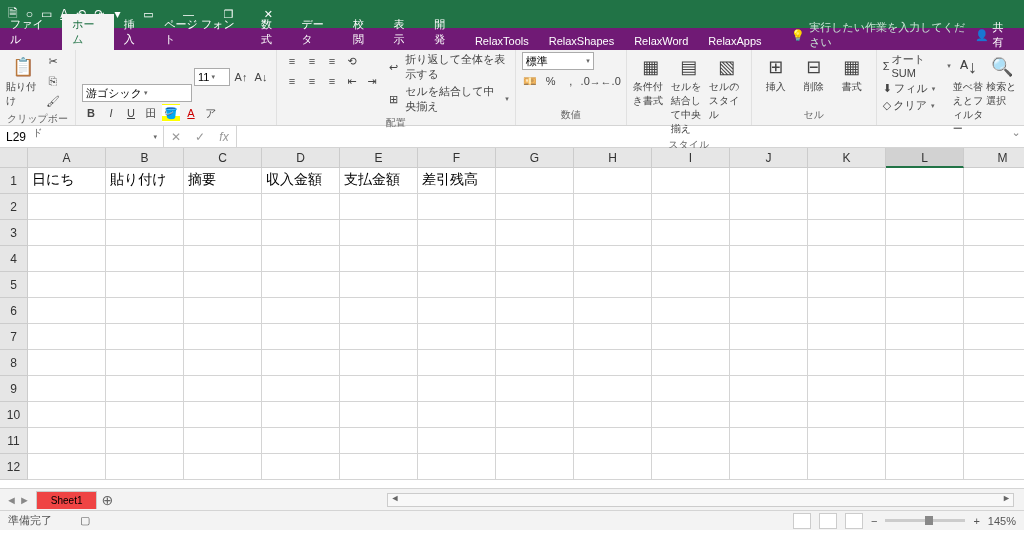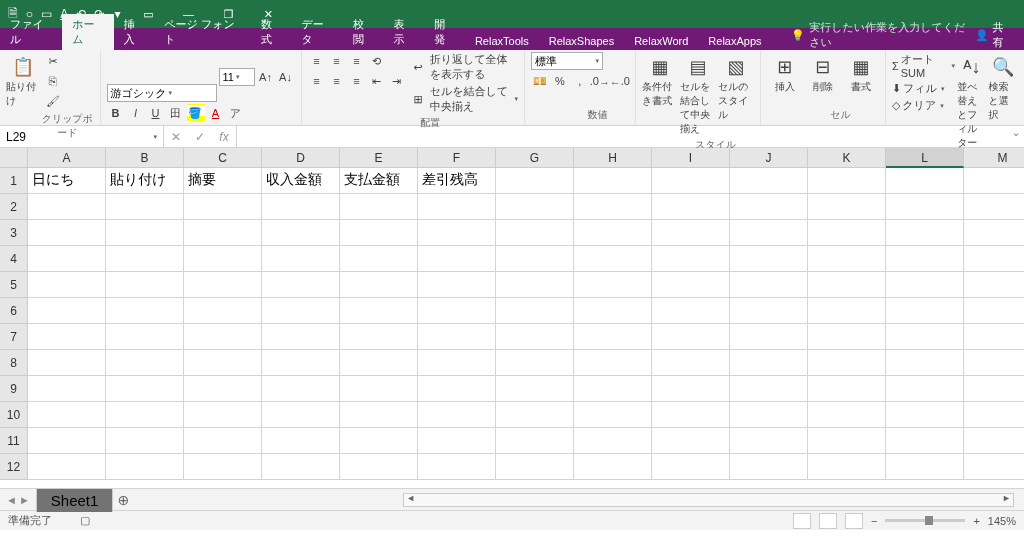--- a/index.html
+++ b/index.html
@@ -17,21 +17,21 @@
 .tabs { height: 22px; background: #701a75; display: flex; align-items: flex-end; }
 .tab { padding: 3px 10px; color: #fff; font-size: 11px; cursor: pointer; }
 .tab.active { background: #f3f3f3; color: #217346; }
 .tabs .tell { margin-left: 20px; color: #c8e6d5; font-size: 11px; display: flex; align-items: center; gap: 4px; }
 .tabs .share { margin-left: auto; margin-right: 12px; color: #fff; font-size: 11px; display: flex; align-items: center; gap: 3px;}
 
 
 .ribbon { height: 76px; background: #f3f3f3; border-bottom: 1px solid #d4d4d4; display: flex; }
 .group { border-right: 1px solid #e1e1e1; padding: 2px 6px 0 6px; display: flex; flex-direction: column; }
 .group .ctrls { flex: 1; display: flex; align-items: flex-start; gap: 2px; }
-.group .glabel { text-align: center; font-size: 10px; color: #666; padding: 2px 0 3px 0; margin-left: 35px; }
+.group .glabel { text-align: center; font-size: 10px; color: #666; padding: 2px 0 3px 0; }
 .bigbtn { display: flex; flex-direction: column; align-items: center; justify-content: center; width: 36px; font-size: 10px; color: #444; gap: 1px; padding-top:3px;}
 .bigbtn .ico { width: 24px; height: 24px; display: flex; align-items: center; justify-content: center; font-size: 18px; }
 .col { display: flex; flex-direction: column; gap: 2px; }
 .row { display: flex; align-items: center; gap: 2px; }
 .smbtn { width: 18px; height: 18px; display: flex; align-items: center; justify-content: center; font-size: 11px; color: #444; border: 1px solid transparent; }
 .cbx { height: 18px; border: 1px solid #ababab; background: #fff; font-size: 11px; padding: 0 3px; display:flex; align-items:center;}
 .cbx.wide{width:110px;margin-top:32px;} .cbx.num{width:36px;}
 .rtxt { font-size: 11px; color: #444; }
 
 
@@ -49,21 +49,21 @@
 .ch.sel { background:#d2d2d2; border-bottom:2px solid #217346;}
 .rowheads { position:absolute; left:0; top:20px; width:28px; }
 .rh { height:26px; background:#e6e6e6; border-right:1px solid #ccc; border-bottom:1px solid #ccc; text-align:center; font-size:12px; color:#333; line-height:26px;}
 .cells { position:absolute; left:28px; top:20px; }
 .crow { display:flex; }
 .cell { width:78px; height:26px; border-right:1px solid #d4d4d4; border-bottom:1px solid #d4d4d4; padding:3px 4px; font-size:14px; color:#000; }
 
 
 .sheettabs { height: 22px; border-top:1px solid #d4d4d4; display:flex; align-items:center; background:#f3f3f3;}
 .sheettabs .nav { display:flex; gap:2px; padding:0 6px; color:#888; }
-.stab { padding:3px 14px; background:#737373; border:1px solid #ccc; border-bottom:none; font-size:15px; }
+.stab { padding:3px 14px; background:#ef4444; border:1px solid #ccc; border-bottom:none; font-size:10px; }
 .addsheet { width:20px; text-align:center; color:#666; font-size:14px;}
 .hscroll { flex:1; margin:0 10px; height:14px; border:1px solid #ccc; background:#f8f8f8; position:relative; padding:0 12px;}
 .hscroll::before{content:"◄"; position:absolute; left:2px; top:-1px; font-size:9px; color:#666;}
 .hscroll::after{content:"►"; position:absolute; right:2px; top:-1px; font-size:9px; color:#666;}
 
 
 .status { height: 20px; background:#f3f3f3; border-top:1px solid #d4d4d4; display:flex; align-items:center; font-size:11px; color:#555; padding:0 8px; gap:28px;}
 .status .right { margin-left:auto; display:flex; align-items:center; gap:8px;}
 .zslider { width:80px; height:3px; background:#ccc; position:relative;}
 .zslider::before{content:""; position:absolute; left:40px; top:-3px; width:8px; height:9px; background:#888;}

